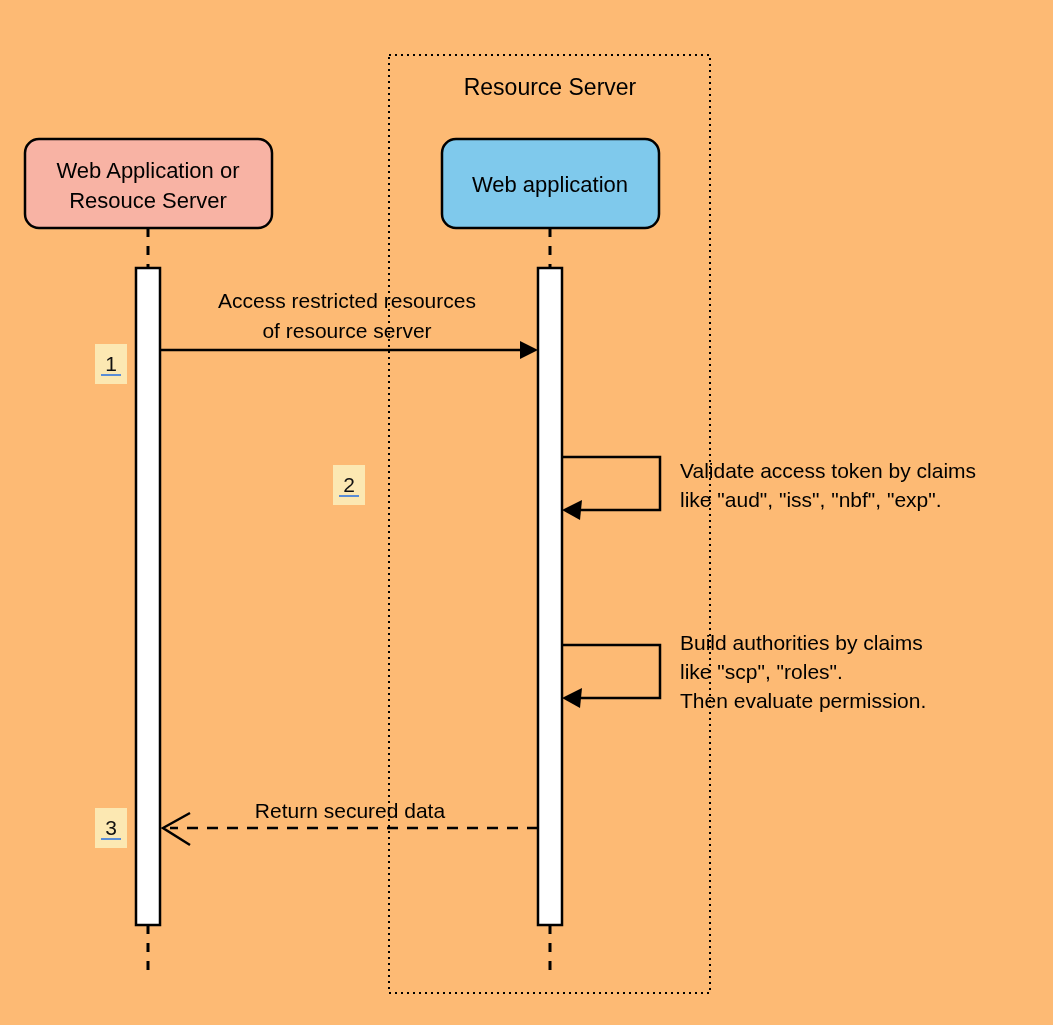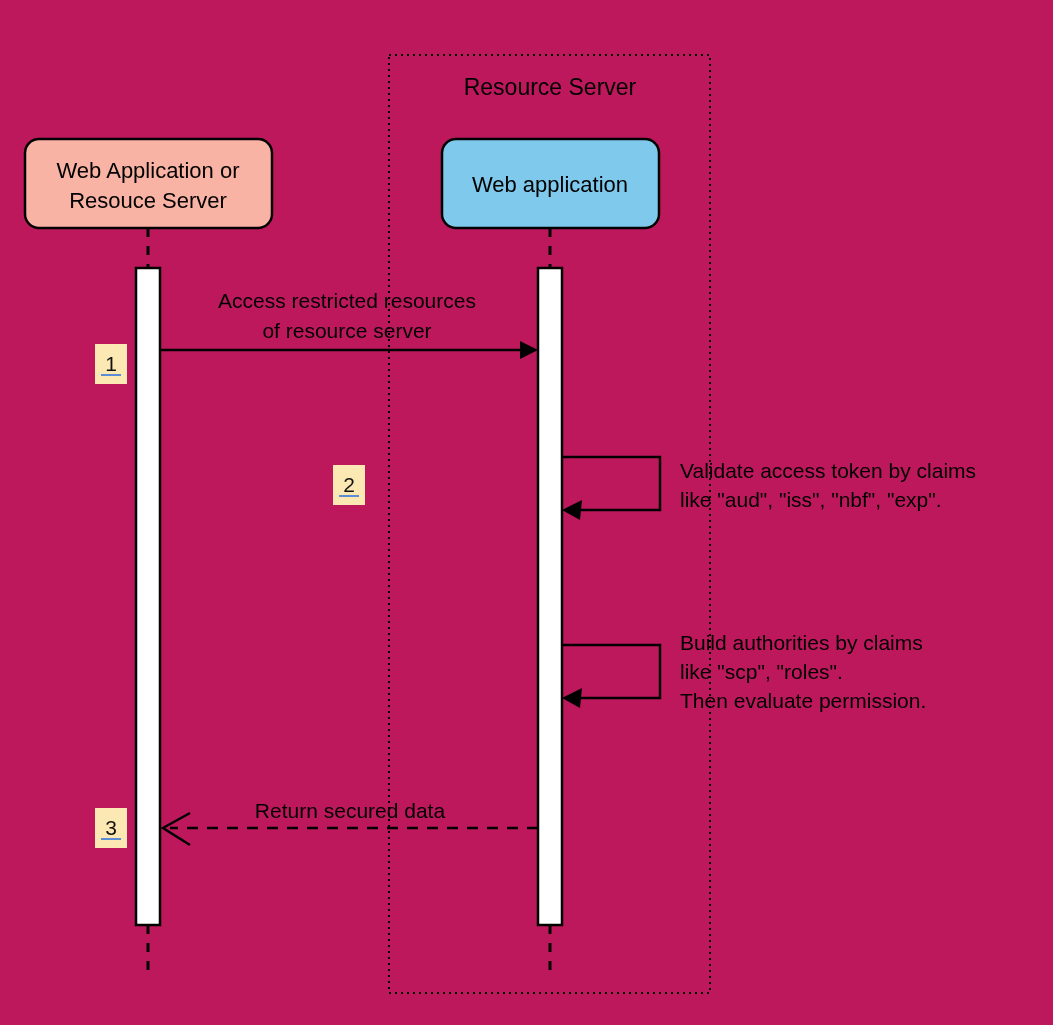--- a/index.html
+++ b/index.html
@@ -9,21 +9,21 @@
     background: #ffffff;
   }
   body {
     font-family: "Liberation Sans", sans-serif;
     color: #000000;
   }
   #diagram-root {
     position: relative;
     width: 1053px;
     height: 1025px;
-    background: #be185d;
+    background: #fdba74;
     overflow: hidden;
   }
   svg.diagram-canvas {
     position: absolute;
     left: 0;
     top: 0;
     width: 1053px;
     height: 1025px;
   }
   .frame-rect {

